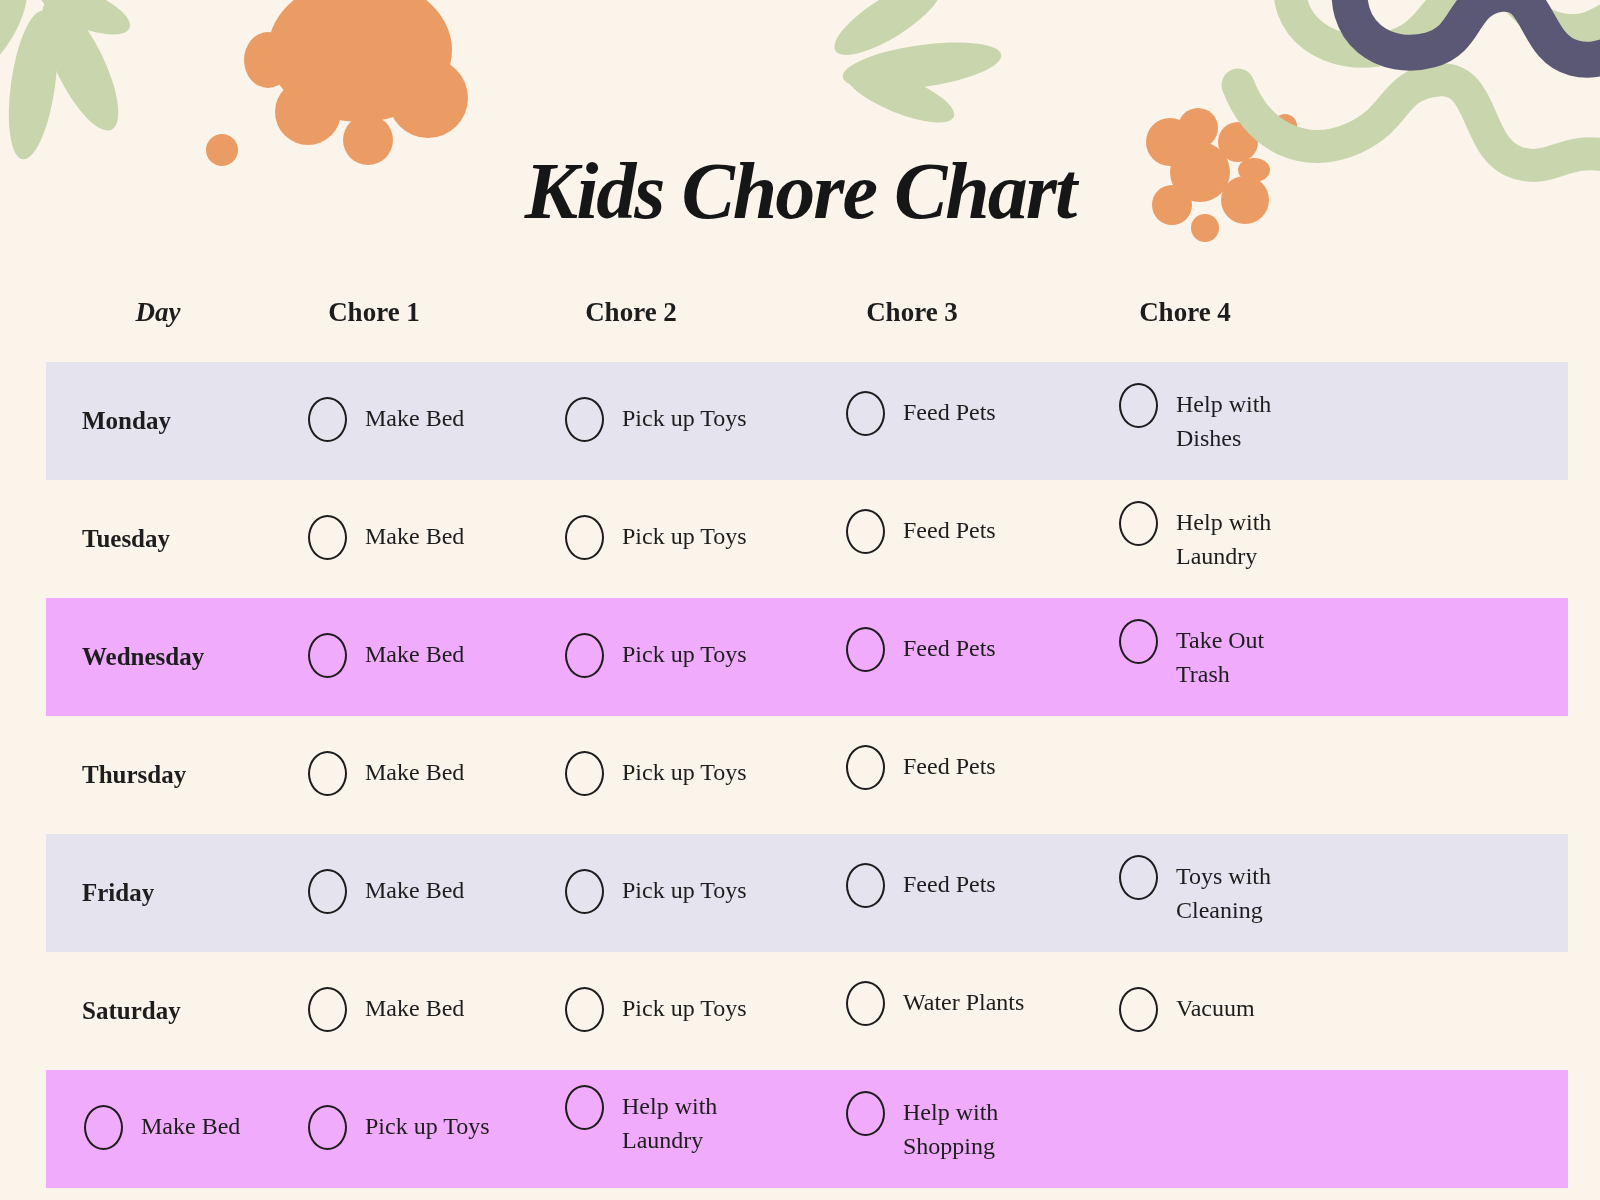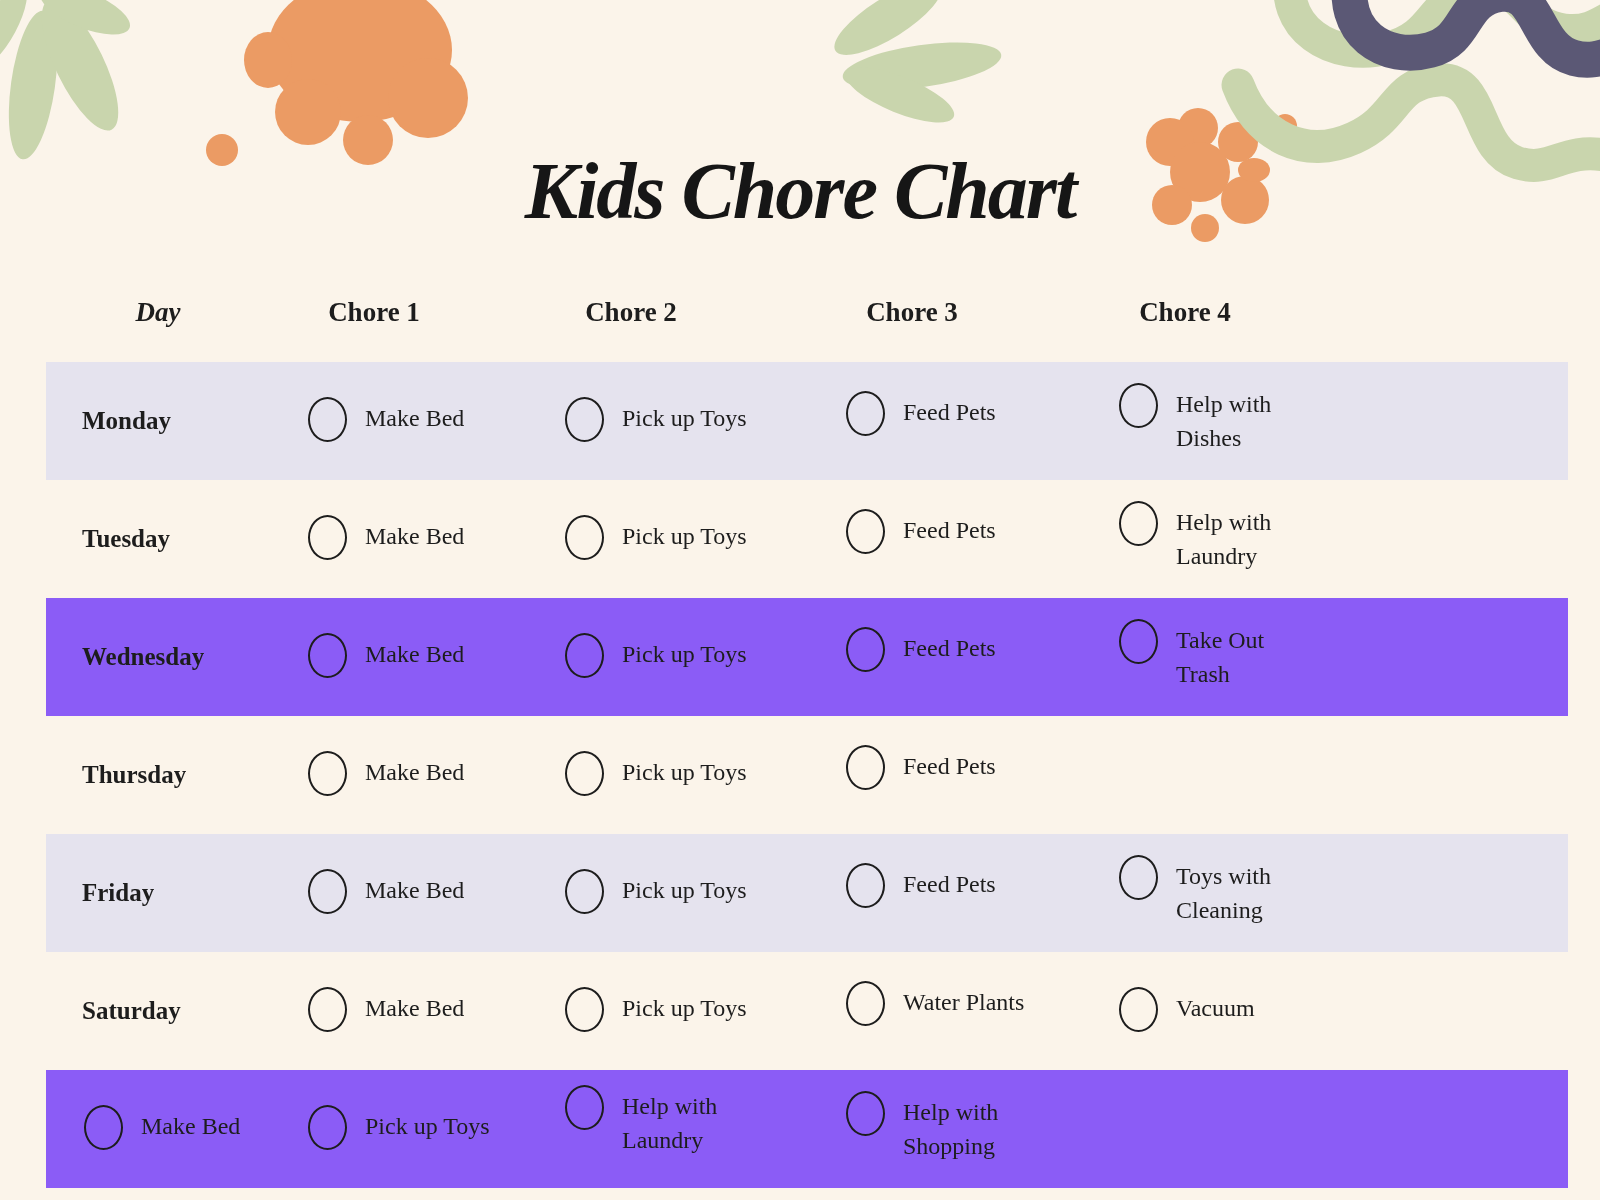--- a/index.html
+++ b/index.html
@@ -24,21 +24,21 @@
     grid-template-columns:224px 257px 281px 273px 1fr;
     align-items:center;
   }
   .thead{height:100px;}
   .th{font-weight:700;font-size:27px;}
   .day-h{text-align:center;font-style:italic;}
   .chore-h{padding-left:38px;}
   .chore-h span{display:inline-block;width:132px;text-align:center;}
   .row{height:118px;}
   .band-lavender{background:#e5e3ee;}
-  .band-green{background:#8b5cf6;}
+  .band-green{background:#f0abfc;}
   .band-none{background:transparent;}
   .cell{display:flex;align-items:center;height:100%;}
   .cell.day{padding-left:36px;font-weight:700;font-size:25px;}
   .cell.chore{padding-left:38px;}
   .group{display:flex;align-items:flex-start;gap:18px;}
   .c3 .group{transform:translateY(-6px);}
   .circle{
     flex:0 0 auto;
     width:35px;height:41px;
     border:2.5px solid #1d1d1d;border-radius:50%;

